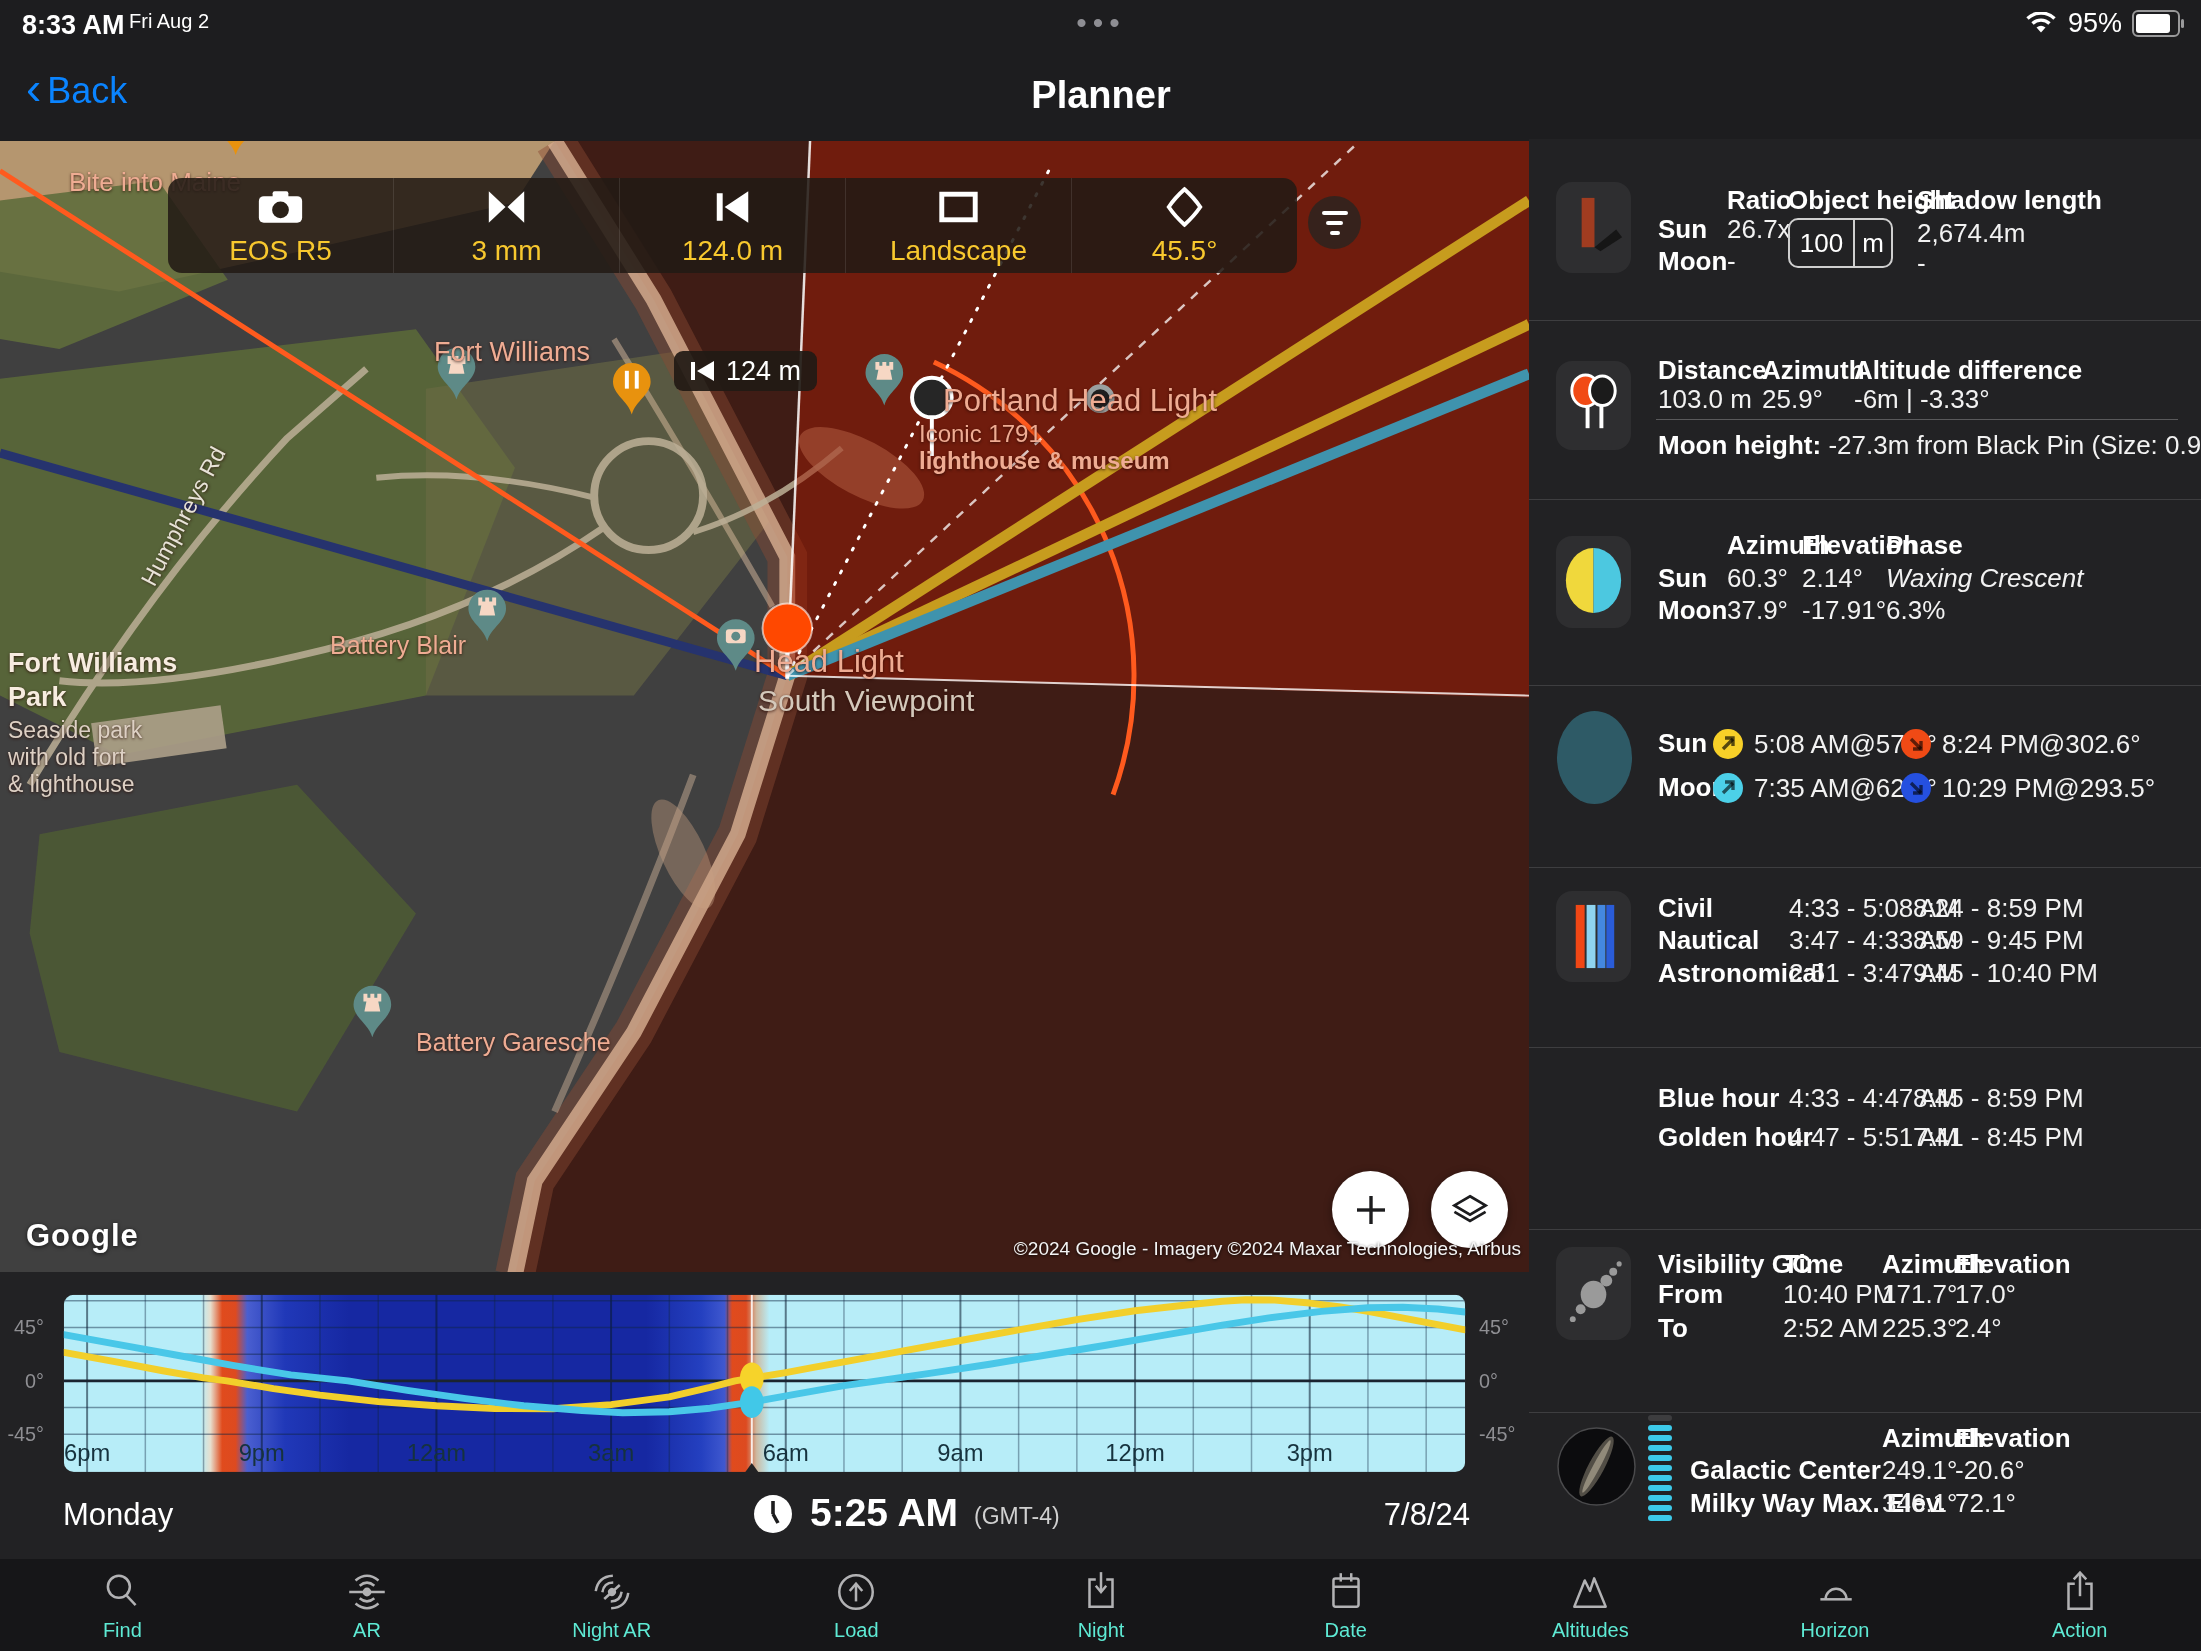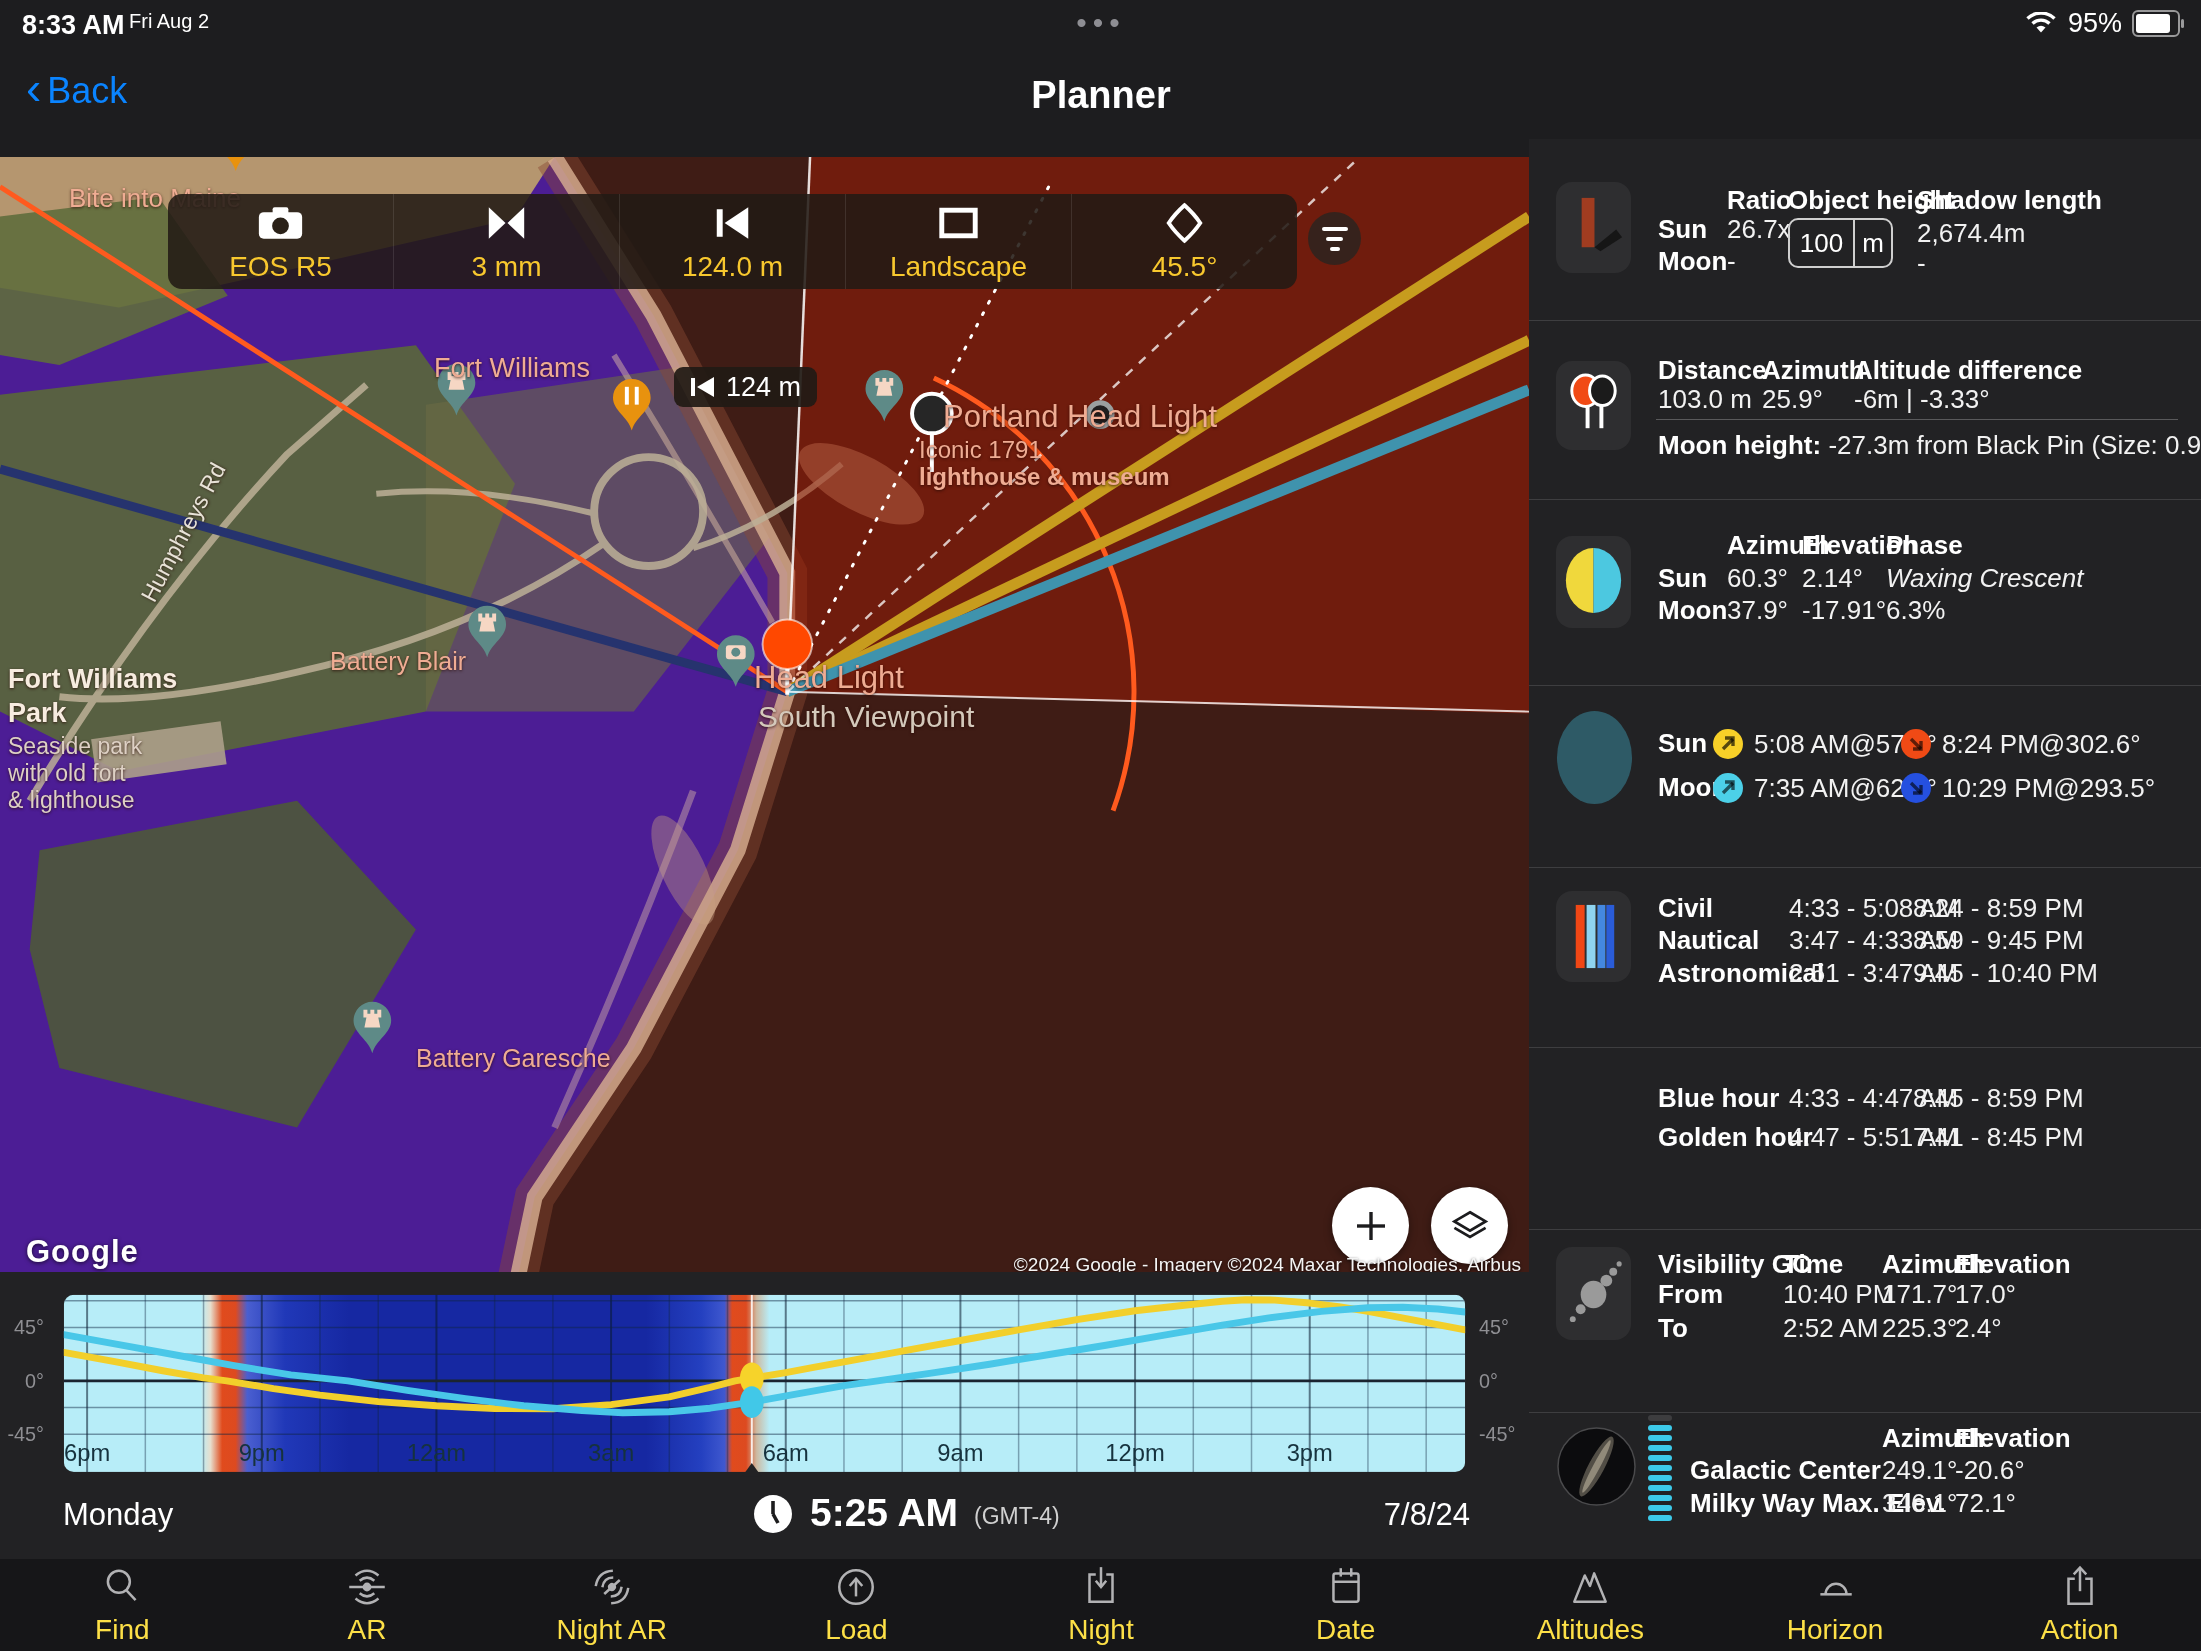--- a/index.html
+++ b/index.html
@@ -14,21 +14,21 @@
   .st-dots{left:0;top:6px;width:2202px;text-align:center;color:#8e8e93;font-size:30px;letter-spacing:6px;}
   .st-right{right:22px;top:8px;display:flex;align-items:center;gap:10px;}
   .batt{position:relative;width:44px;height:23px;border:2px solid rgba(255,255,255,.55);border-radius:6px;}
   .batt i{position:absolute;left:2px;top:2px;bottom:2px;width:34px;background:#fff;border-radius:3px;}
   .batt b{position:absolute;right:-6px;top:7px;width:3px;height:9px;background:rgba(255,255,255,.55);border-radius:2px;}
   #navbar{left:0;top:48px;width:2202px;height:91px;background:#1d1d1f;}
   .back{left:26px;top:22px;display:flex;align-items:center;gap:6px;color:#0a84ff;font-size:36px;cursor:pointer;}
   .back .chev{font-size:46px;line-height:36px;transform:translateY(-3px);}
   .navtitle{left:0;top:26px;width:2202px;text-align:center;font-size:38px;font-weight:bold;}
   
-  #map{left:0;top:157px;width:1529px;height:1134px;background:#4c1d95;overflow:hidden;}
+  #map{left:0;top:141px;width:1529px;height:1134px;background:#404040;overflow:hidden;}
   #maplabels span{position:absolute;white-space:nowrap;text-shadow:0 1px 3px rgba(40,10,5,.8);}
   .lbl-poi{color:#efac93;}
   .lbl-white{color:#f7ece0;font-weight:bold;}
   .lbl-desc{color:#ddd0c4;}
   .lbl-road{color:#e8e3d8;}
   .lbl-sv{color:#d4c9bb;}
   #badge124{left:674px;top:210px;height:40px;background:rgba(33,26,21,.92);border-radius:9px;
             display:flex;align-items:center;gap:10px;padding:0 16px;font-size:27px;color:#fff;}
   
   #cambar{left:168px;top:37px;width:1129px;height:95px;background:rgba(34,26,20,.88);
@@ -61,21 +61,21 @@
   
   #timeline{left:0;top:1272px;width:1529px;height:287px;background:#222224;}
   #datebar{left:0;top:1475px;width:1529px;height:84px;}
   .db-day{left:63px;top:22px;font-size:31px;}
   .db-time{left:810px;top:16px;font-size:39px;font-weight:bold;}
   .db-tz{left:974px;top:28px;font-size:23px;color:#d0d0d0;}
   .db-date{left:1366px;top:22px;width:104px;text-align:right;font-size:31px;}
   
   #tabbar{left:0;top:1559px;width:2202px;height:92px;background:#161618;display:flex;}
   .tab{flex:1;display:flex;flex-direction:column;align-items:center;justify-content:center;gap:4px;cursor:pointer;}
-  .tab span{font-size:28px;color:#fde047;}
+  .tab span{font-size:20px;color:#5eead4;}
 </style>
 </head>
 <body>
 
 <div id="app">
 
   <div id="statusbar" class="abs">
     <div class="abs st-time">8:33 AM</div>
     <div class="abs st-date">Fri Aug 2</div>
     <div class="abs st-dots">•••</div>

